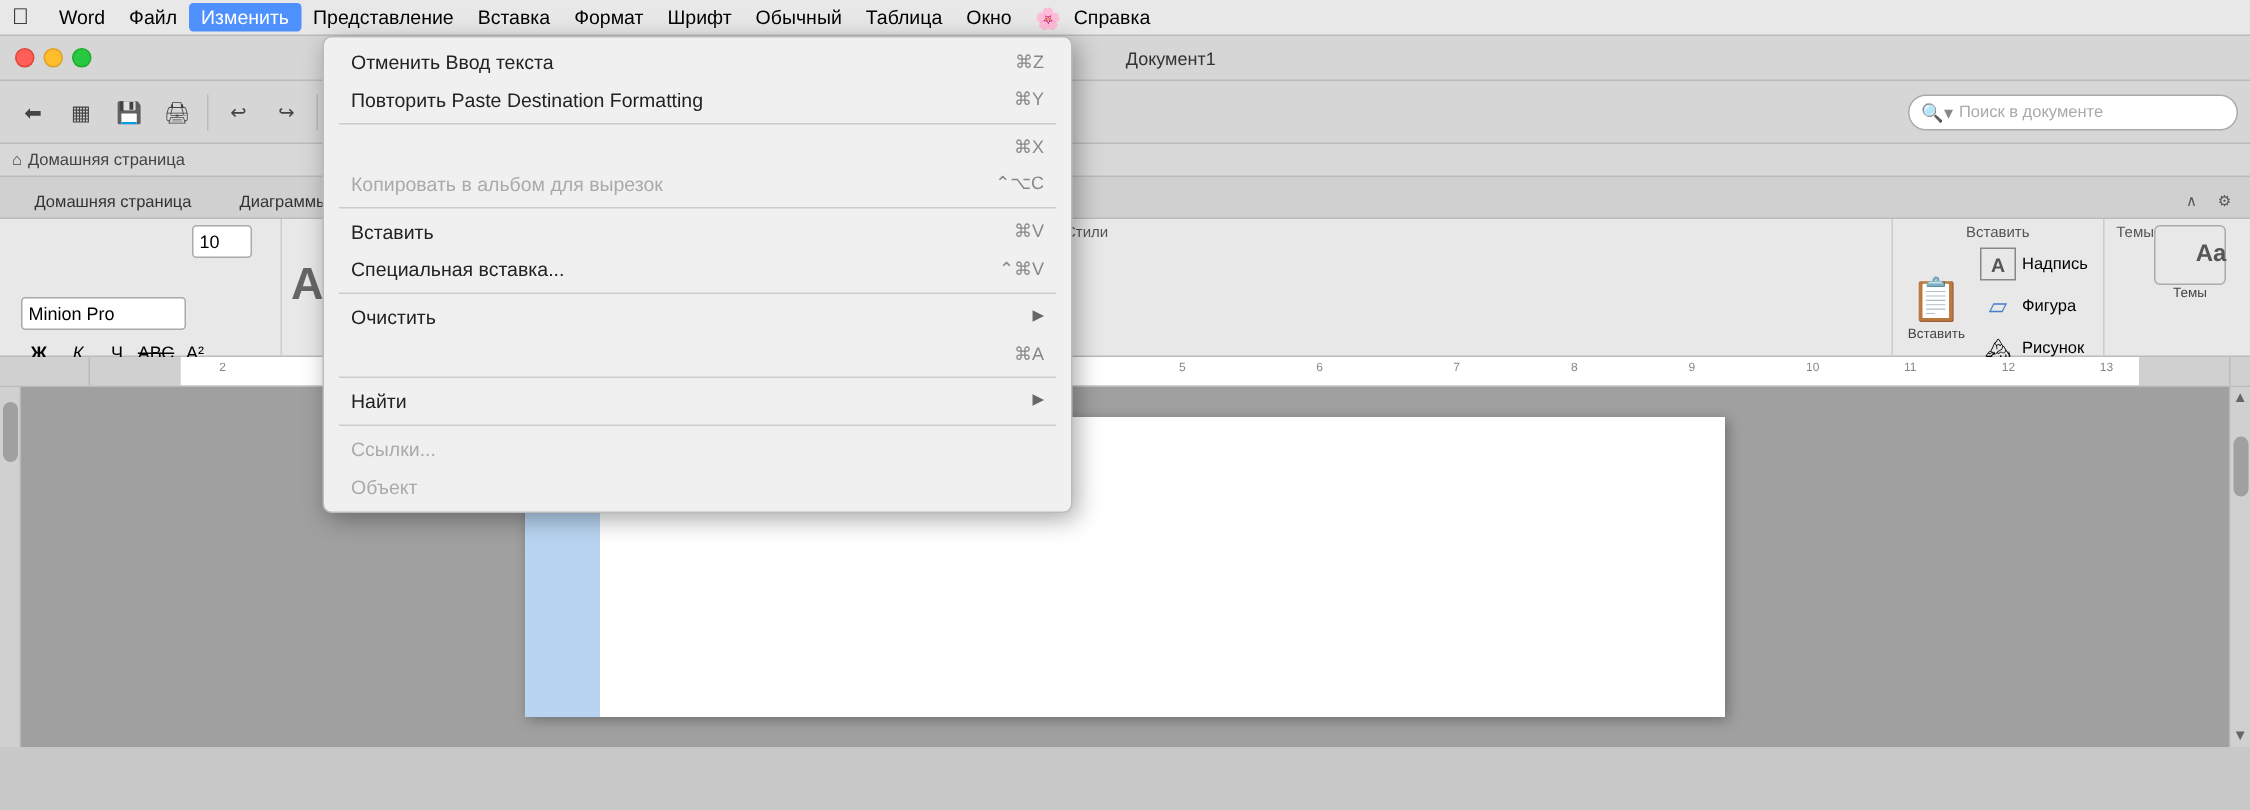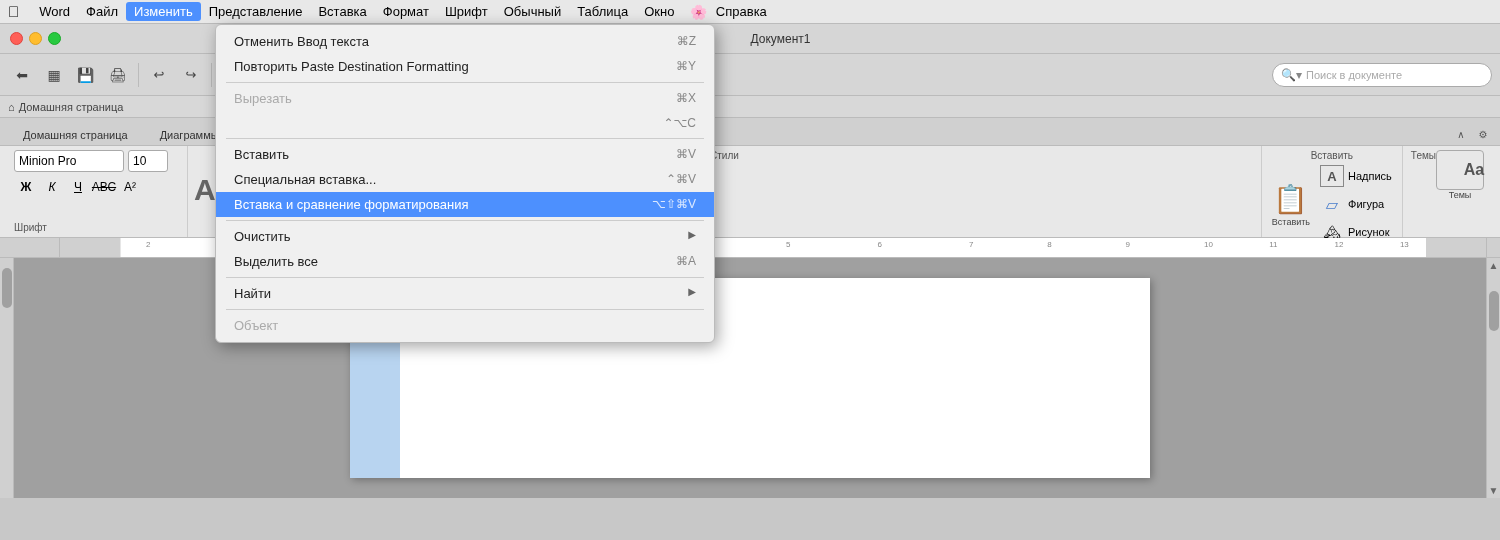--- a/index.html
+++ b/index.html
@@ -217,20 +217,21 @@
     .font-name-box {
       display: flex;
       align-items: center;
       height: 22px;
       border: 1px solid #aaa;
       border-radius: 3px;
       background: white;
       padding: 0 4px;
       font-size: 12px;
       width: 110px;
+      margin-top: 48px;
     }
     .font-size-box {
       display: flex;
       align-items: center;
       height: 22px;
       border: 1px solid #aaa;
       border-radius: 3px;
       background: white;
       padding: 0 4px;
       font-size: 12px;
@@ -828,60 +829,58 @@
     <span class="menu-shortcut">⌘Z</span>
   </div>
 
   <div class="menu-entry">
     <span class="menu-entry-label">Повторить Paste Destination Formatting</span>
     <span class="menu-shortcut">⌘Y</span>
   </div>
   <div class="menu-separator"></div>
 
   <div class="menu-entry disabled">
-    <span class="menu-entry-label">Вырезать</span>
     <span class="menu-shortcut">⌘X</span>
   </div>
 
 
   <div class="menu-entry disabled">
+    <span class="menu-entry-label">Копировать в альбом для вырезок</span>
     <span class="menu-shortcut">⌃⌥C</span>
   </div>
   <div class="menu-separator"></div>
 
   <div class="menu-entry">
     <span class="menu-entry-label">Вставить</span>
     <span class="menu-shortcut">⌘V</span>
   </div>
 
   <div class="menu-entry">
     <span class="menu-entry-label">Специальная вставка...</span>
     <span class="menu-shortcut">⌃⌘V</span>
   </div>
 
-  <div class="menu-entry highlighted">
-    <span class="menu-entry-label">Вставка и сравнение форматирования</span>
-    <span class="menu-shortcut">⌥⇧⌘V</span>
-  </div>
   <div class="menu-separator"></div>
 
   <div class="menu-entry">
     <span class="menu-entry-label">Очистить</span>
     <span class="menu-arrow">▶</span>
   </div>
 
   <div class="menu-entry">
-    <span class="menu-entry-label">Выделить все</span>
     <span class="menu-shortcut">⌘A</span>
   </div>
   <div class="menu-separator"></div>
 
   <div class="menu-entry">
     <span class="menu-entry-label">Найти</span>
     <span class="menu-arrow">▶</span>
   </div>
   <div class="menu-separator"></div>
 
+  <div class="menu-entry disabled">
+    <span class="menu-entry-label">Ссылки...</span>
+  </div>
 
   <div class="menu-entry disabled">
     <span class="menu-entry-label">Объект</span>
   </div>
 </div>
 
 </body></html>

